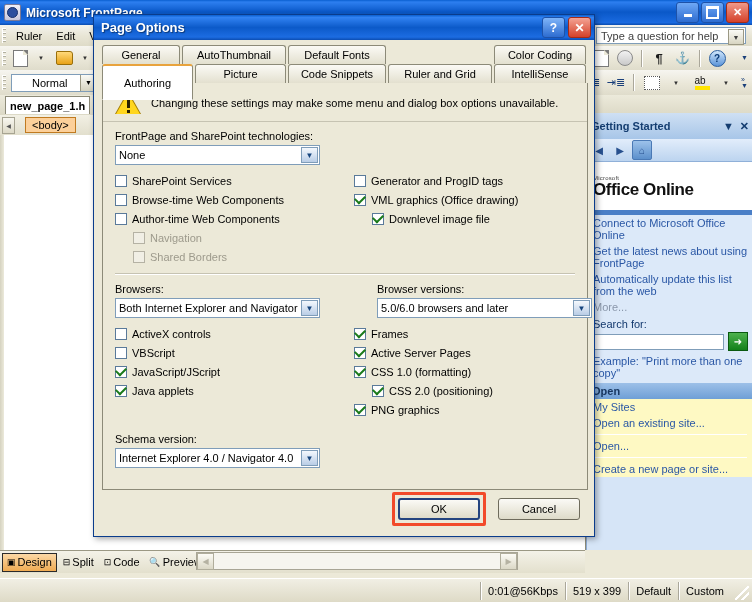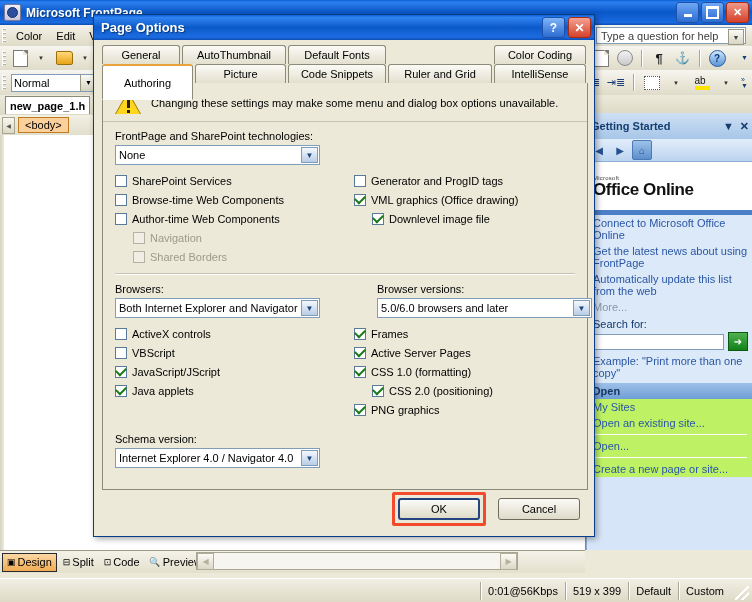--- a/index.html
+++ b/index.html
@@ -62,21 +62,21 @@
     display:flex;align-items:center;
   }
   .tb1{top:46px;height:24px;}
   .tb2{top:70px;height:25px;}
   .tbtn{width:22px;height:21px;display:flex;align-items:center;justify-content:center;
      position:relative;}
   .tsep{width:1px;height:17px;background:#aaa79a;margin:0 3px;border-right:1px solid #fff;}
   .tarrow{font-size:6px;color:#333;margin-left:-2px;}
   .stylebox{
     width:86px;height:18px;background:#fff;border:1px solid #7f9db9;
-    font-size:11px;display:flex;align-items:center;padding-left:2px;
+    font-size:11px;display:flex;align-items:center;padding-left:20px;
     position:relative;box-sizing:border-box;margin-left:2px;
   }
   .stylebox .sarrow{position:absolute;right:0;top:0;width:15px;height:16px;
     background:linear-gradient(180deg,#fafaf6,#d5d2bf);border-left:1px solid #9b9884;
     display:flex;align-items:center;justify-content:center;font-size:7px;}
 
   
   .ic-page{width:13px;height:15px;background:#fff;border:1px solid #7a7a7a;position:relative;}
   .ic-page:after{content:"";position:absolute;right:-1px;top:-1px;border-width:0 5px 5px 0;
      border-style:solid;border-color:#ece9d8 #7a7a7a;}
@@ -105,21 +105,21 @@
     background:#fff;border:1px solid #8c8a78;border-bottom:none;
     font-size:11px;font-weight:bold;display:flex;align-items:center;
     padding:0 4px;box-sizing:border-box;}
 
   
   .tagbar{position:absolute;left:0;top:115px;width:752px;height:20px;
     background:linear-gradient(180deg,#f2f0e4,#e2dfcd);display:flex;align-items:center;}
   .tagscroll{width:11px;height:15px;margin-left:2px;
     background:linear-gradient(180deg,#f8f7f0,#ddd9c6);border:1px solid #a7a492;
     display:flex;align-items:center;justify-content:center;font-size:6px;color:#555;}
-  .tagbtn{margin-left:3px;padding:1px 6px;font-size:11px;
+  .tagbtn{margin-left:10px;padding:1px 6px;font-size:11px;
     background:#fcd09a;border:1px solid #c07a20;color:#000;}
 
   
   .canvas{position:absolute;left:0;top:135px;width:585px;height:415px;
     background:#fff;border-right:1px solid #8c8a78;}
   .canvas-left{position:absolute;left:0;top:0;width:4px;height:415px;
     background:linear-gradient(90deg,#d5d2c0,#eceadb);}
 
   
   .viewbar{position:absolute;left:0;top:550px;width:585px;height:22px;
@@ -284,21 +284,21 @@
         </div>
       <div class="wb max">
           <div class="gl-max"></div>
         </div>
       <div class="wb cls">✕</div>
     </div>
   </div>
 
   <div class="menubar">
     <div class="grip"></div>
-    <div class="menu-item">Color</div>
+    <div class="menu-item">Ruler</div>
     <div class="menu-item">Edit</div>
     <div class="menu-item">View</div>
     <div class="qbox">
       <span>Type a question for help</span>
       <span class="qarrow">▼</span>
     </div>
   </div>
 
   <div class="tb tb1">
     <div class="grip"></div>
@@ -447,21 +447,21 @@
       <div class="tp-link">Automatically update this list from the web</div>
       <div class="tp-link dim">More...</div>
       <div class="tp-label">Search for:</div>
       <div class="tp-searchrow">
         <div class="tp-input"></div>
         <div class="tp-go">➜</div>
       </div>
       <div class="tp-example">Example: "Print more than one copy"</div>
     </div>
     <div class="tp-secbar">Open</div>
-    <div class="tp-sec" style="background:#bef264;">
+    <div class="tp-sec" style="background:#fef9c3;">
       <div class="tp-link">My Sites</div>
       <div class="tp-link">Open an existing site...</div>
       <div class="tp-div"></div>
       <div class="tp-link">Open...</div>
       <div class="tp-div"></div>
       <div class="tp-link">Create a new page or site...</div>
     </div>
   </div>
 
   <div class="dlg">

